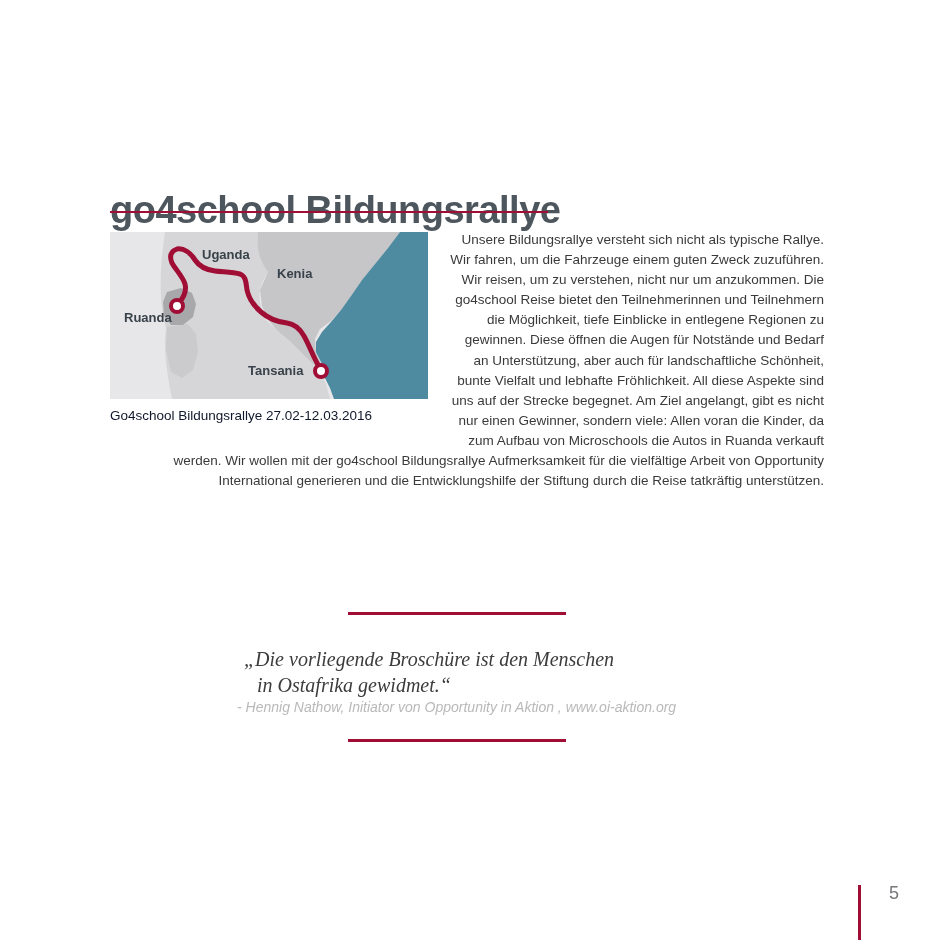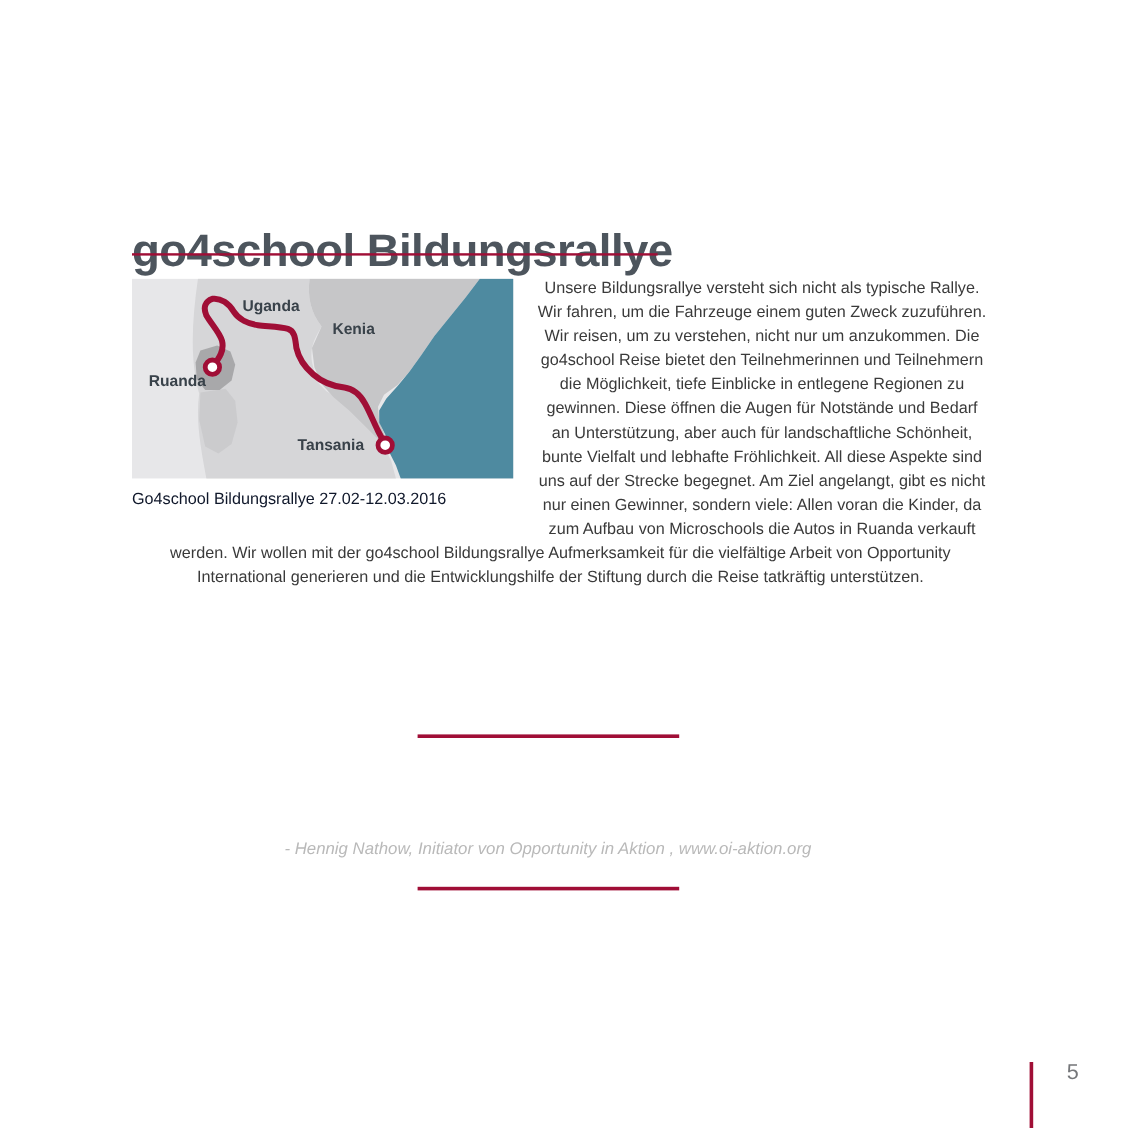--- a/index.html
+++ b/index.html
@@ -52,21 +52,21 @@
     width: 318px;
     height: 167px;
     overflow: hidden;
   }
   .map-wrap svg { display: block; }
   .map-caption {
     margin-top: 7px;
     font-size: 13.5px;
     color: #0f172a;
   }
-  .body-text { margin: 0; text-align: center; }
+  .body-text { margin: 0; text-align: right; }
 
   
   .quote-rule-top {
     position: absolute;
     left: 348px;
     top: 612px;
     width: 218px;
     height: 3px;
     background: #a00e36;
   }
@@ -161,20 +161,22 @@
           <text class="map-label" x="138" y="143">Tansania</text>
         </svg>
       </div>
       <div class="map-caption">Go4school Bildungsrallye 27.02-12.03.2016</div>
     </div>
     <p class="body-text">Unsere Bildungsrallye versteht sich nicht als typische Rallye. Wir fahren, um die Fahrzeuge einem guten Zweck zuzuführen. Wir reisen, um zu verstehen, nicht nur um anzukommen. Die go4school Reise bietet den Teilnehmerinnen und Teilnehmern die Möglichkeit, tiefe Einblicke in entlegene Regionen zu gewinnen. Diese öffnen die Augen für Notstände und Bedarf an Unterstützung, aber auch für landschaftliche Schönheit, bunte Vielfalt und lebhafte Fröhlichkeit. All diese Aspekte sind uns auf der Strecke begegnet. Am Ziel angelangt, gibt es nicht nur einen Gewinner, sondern viele: Allen voran die Kinder, da zum Aufbau von Microschools die Autos in Ruanda verkauft werden. Wir wollen mit der go4school Bildungsrallye Aufmerksamkeit für die vielfältige Arbeit von Opportunity International generieren und die Entwicklungshilfe der Stiftung durch die Reise tatkräftig unterstützen.</p>
   </div>
 
   <div class="quote-rule-top"></div>
   <div class="quote-text">
+    <div>„Die vorliegende Broschüre ist den Menschen</div>
+    <div class="quote-line2">in Ostafrika gewidmet.“</div>
   </div>
   <div class="quote-attribution">- Hennig Nathow, Initiator von Opportunity in Aktion , www.oi-aktion.org</div>
   <div class="quote-rule-bottom"></div>
 
   <div class="footer-rule"></div>
   <div class="page-number">5</div>
 
 </div>
 
 </body></html>

